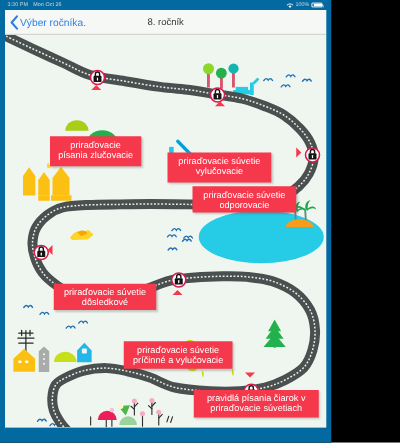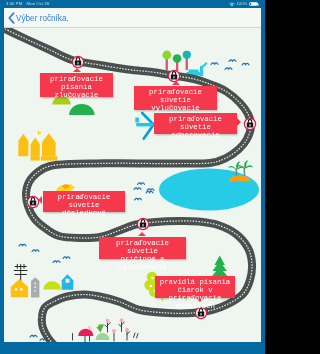--- a/index.html
+++ b/index.html
@@ -29,21 +29,21 @@
   #navbar .title { position:absolute; left:0; top:4.5px; width:257px; text-align:center; font-size:7.6px; color:#3a3a3a; font-weight:400;}
 
   
   #map { position:absolute; left:0; top:20px; width:257px; height:314px; overflow:hidden; background:#eff6ef; }
   #map svg { position:absolute; left:0; top:0; }
 
   
   .lbl { position:absolute; background:#f5384b; color:#ffffff; text-align:center;
          font-size:7.3px; line-height:7.9px; letter-spacing:0.02px; z-index:30;
          box-shadow:1px 1.5px 1.6px rgba(60,60,60,0.26); padding-top:3.2px; cursor:pointer;
-         font-family:Liberation Mono, monospace; }
+         font-family:Liberation Sans, sans-serif;margin-top:36px; }
   .lbl b { font-weight:400; display:block; }
   .tri { position:absolute; width:0; height:0; z-index:29; }
 </style>
 </head>
 <body>
 
 <div id="screen">
 
   <div id="statusbar">
     <div class="sb-left">
@@ -68,20 +68,21 @@
 
     <div id="navbar">
       <div class="back">
         <span class="chev">
           <svg viewBox="0 0 7 12" width="7" height="12">
               <path d="M5.6 1.1 L1.3 6 L5.6 10.9" stroke="#2f7fe0" stroke-width="1.7" fill="none" stroke-linecap="round" stroke-linejoin="round"></path>
             </svg>
         </span>
         <span>Výber ročníka.</span>
       </div>
+      <div class="title">8. ročník</div>
     </div>
 
     <div id="map">
       <svg width="257" height="314" viewBox="0 0 257 314">
         <defs>
           <path id="roadpath" d="M 1.0 1.0 C 4.5 2.7, 14.5 7.5, 22.0 11.0 C 29.5 14.5, 38.3 18.5, 46.0 22.0 C 53.7 25.5, 59.7 29.5, 68.0 32.0 C 76.3 34.5, 86.7 35.4, 96.0 37.0 C 105.3 38.6, 115.3 40.3, 124.0 41.5 C 132.7 42.7, 141.0 43.1, 148.0 44.0 C 155.0 44.9, 159.0 45.8, 166.0 47.0 C 173.0 48.2, 183.0 49.3, 190.0 51.0 C 197.0 52.7, 202.5 54.8, 208.0 57.0 C 213.5 59.2, 218.3 61.0, 223.0 64.0 C 227.7 67.0, 232.5 71.3, 236.0 75.0 C 239.5 78.7, 242.2 82.2, 244.0 86.0 C 245.8 89.8, 247.2 93.8, 247.0 98.0 C 246.8 102.2, 245.0 107.2, 243.0 111.0 C 241.0 114.8, 238.5 117.8, 235.0 121.0 C 231.5 124.2, 226.8 127.7, 222.0 130.0 C 217.2 132.3, 213.7 134.1, 206.0 135.0 C 198.3 135.9, 186.0 135.4, 176.0 135.5 C 166.0 135.6, 156.0 135.6, 146.0 135.5 C 136.0 135.4, 125.0 135.2, 116.0 135.2 C 107.0 135.2, 100.3 135.4, 92.0 135.5 C 83.7 135.6, 73.7 135.6, 66.0 136.0 C 58.3 136.4, 51.3 136.7, 46.0 138.0 C 40.7 139.3, 37.5 141.3, 34.0 144.0 C 30.5 146.7, 27.0 150.3, 25.0 154.0 C 23.0 157.7, 22.2 162.0, 22.0 166.0 C 21.8 170.0, 22.7 174.0, 24.0 178.0 C 25.3 182.0, 27.2 186.3, 30.0 190.0 C 32.8 193.7, 36.8 197.0, 41.0 200.0 C 45.2 203.0, 49.2 206.3, 55.0 208.0 C 60.8 209.7, 69.2 209.8, 76.0 210.0 C 82.8 210.2, 89.7 210.2, 96.0 209.0 C 102.3 207.8, 108.0 205.1, 114.0 203.0 C 120.0 200.9, 125.7 198.0, 132.0 196.5 C 138.3 195.0, 145.0 194.6, 152.0 194.0 C 159.0 193.4, 167.0 193.1, 174.0 193.0 C 181.0 192.9, 187.3 192.8, 194.0 193.5 C 200.7 194.2, 207.7 194.9, 214.0 197.0 C 220.3 199.1, 227.0 202.2, 232.0 206.0 C 237.0 209.8, 241.3 215.0, 244.0 220.0 C 246.7 225.0, 247.7 230.7, 248.0 236.0 C 248.3 241.3, 247.5 247.0, 246.0 252.0 C 244.5 257.0, 242.7 262.0, 239.0 266.0 C 235.3 270.0, 229.2 273.3, 224.0 276.0 C 218.8 278.7, 214.0 280.5, 208.0 282.0 C 202.0 283.5, 195.3 284.5, 188.0 285.0 C 180.7 285.5, 172.7 285.5, 164.0 285.0 C 155.3 284.5, 144.0 283.8, 136.0 282.0 C 128.0 280.2, 122.3 276.2, 116.0 274.0 C 109.7 271.8, 103.8 270.2, 98.0 269.0 C 92.2 267.8, 86.8 266.6, 81.0 266.5 C 75.2 266.4, 68.5 267.2, 63.0 268.5 C 57.5 269.8, 51.8 272.6, 48.0 274.5 C 44.2 276.4, 42.2 277.4, 40.5 280.0 C 38.8 282.6, 38.1 286.7, 37.9 290.0 C 37.6 293.3, 38.0 296.7, 39.0 300.0 C 40.0 303.3, 42.0 306.6, 44.0 309.6 C 46.0 312.6, 49.8 316.6, 51.0 318.0"></path>
         </defs>
 
         <ellipse cx="205" cy="161.5" rx="50" ry="21" fill="#26cbe6"></ellipse>
         <g>
@@ -285,21 +286,21 @@
           <div class="lbl" style="left: 39px; top: 163px; width: 82px; height: 21px;">
             <b>priraďovacie súvetie</b>
             <b>dôsledkové</b>
           </div>
           <div class="tri" style="left: 34.4px; top: 168.4px; border-top: 4.6px solid transparent; border-bottom: 4.6px solid transparent; border-right: 4.6px solid rgb(245, 56, 75);"></div>
           <div class="lbl" style="left: 95px; top: 209px; width: 87px; height: 22px;">
             <b>priraďovacie súvetie</b>
             <b>príčinné a vylučovacie</b>
           </div>
           <div class="tri" style="left: 134.4px; top: 204.4px; border-left: 4.6px solid transparent; border-right: 4.6px solid transparent; border-bottom: 4.6px solid rgb(245, 56, 75);"></div>
-          <div class="lbl" style="left: 151px; top: 248px; width: 80px; height: 22px;">
+          <div class="lbl" style="left: 151px; top: 248px; width: 100px; height: 22px;">
             <b>pravidlá písania čiarok v</b>
             <b>priraďovacie súvetiach</b>
           </div>
           <div class="tri" style="left: 192.4px; top: 270px; border-left: 4.6px solid transparent; border-right: 4.6px solid transparent; border-top: 4.6px solid rgb(245, 56, 75);"></div>
         </div>
     </div>
 
   </div>
 </div>
 

